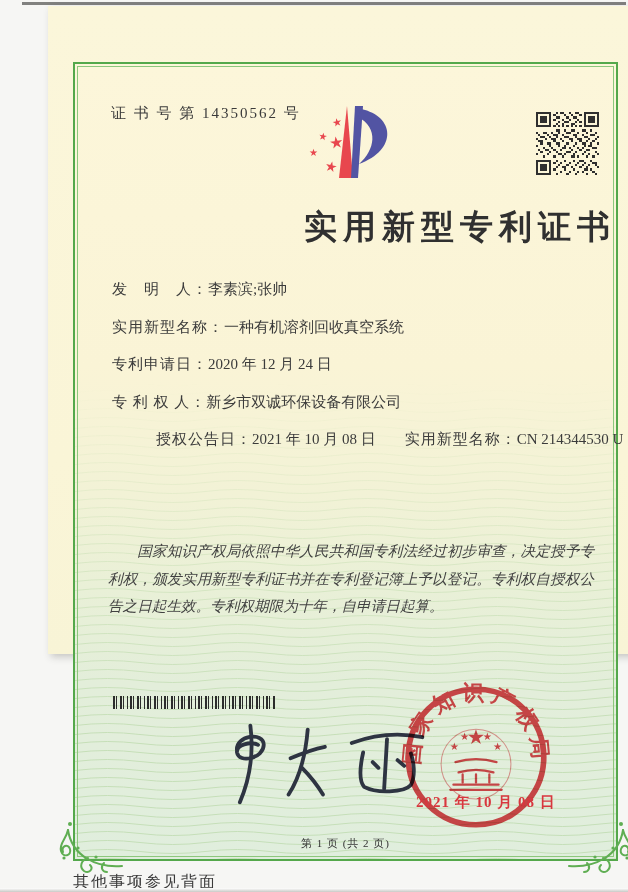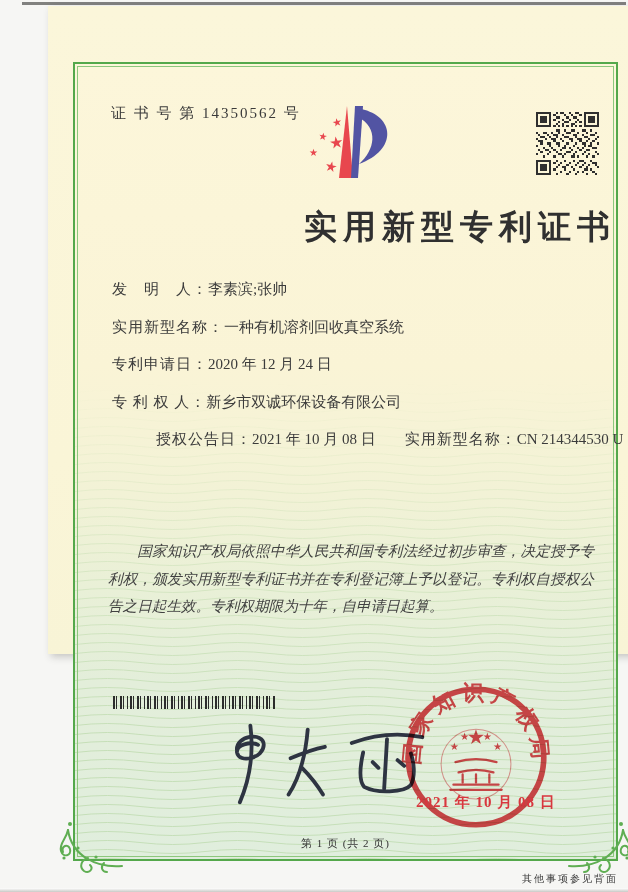--- a/index.html
+++ b/index.html
@@ -59,22 +59,22 @@
       #2c2c2c 14px 15px, transparent 15px 17px); }
   .signer { position:absolute; left:41px; top:670px; font-size:16px;
     line-height:28px; color:#2f2f2f; letter-spacing:2px; }
   .signature { position:absolute; left:132px; top:656px; width:232px; height:86px; }
   .seal { position:absolute; left:324px; top:616px; width:154px; height:154px;
     opacity:.92; mix-blend-mode:multiply; }
   .seal-date { position:absolute; left:341px; top:729px; font-size:15px;
     color:#d8373e; letter-spacing:1px; font-weight:700; }
   .page-info { position:absolute; left:0; top:772px; width:100%; text-align:center;
     font-size:11px; color:#333; letter-spacing:1px; }
-  .back-note { position:absolute; left:25px; top:866px; width:545px; text-align:right;
-    font-size:10px; color:#3a3a3a; letter-spacing:2px; }
+  .back-note { position:absolute; left:25px; top:866px; width:545px; text-align:left;
+    font-size:16px; color:#3a3a3a; letter-spacing:2px;text-decoration:underline; }
 </style>
 </head>
 <body>
 
 <div class="scan">
   <div class="scan-top-line"></div>
 
   <div class="paper">
     <div class="ghost-ring g1"></div>
     <div class="ghost-ring g2"></div>

